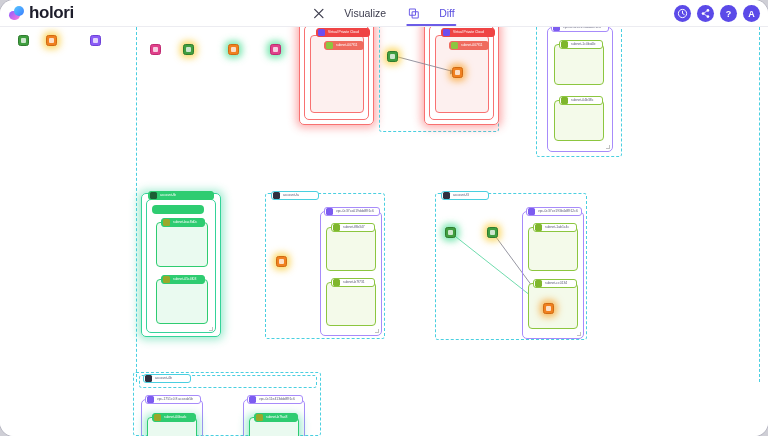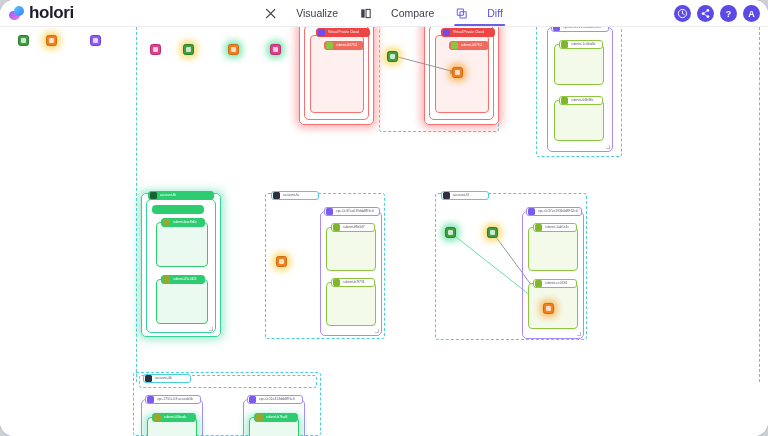--- a/index.html
+++ b/index.html
@@ -173,27 +173,20 @@
       <span class="logo-text">holori</span>
     </div>
 
     <div class="nav">
       <div class="nav-item">
         <svg class="nav-ico" viewBox="0 0 16 16">
           <path d="M2 2 L14 14 M14 2 L2 14" stroke="#3d3d4e" stroke-width="1.8" fill="none" stroke-linecap="round"></path>
         </svg>
         <span>Visualize</span>
       </div>
-      <div class="nav-item">
-        <svg class="nav-ico" viewBox="0 0 16 16">
-          <rect x="1.5" y="2" width="5" height="12" fill="#3d3d4e"></rect>
-          <rect x="8.5" y="2" width="6" height="12" fill="none" stroke="#3d3d4e" stroke-width="1.5"></rect>
-        </svg>
-        <span>Compare</span>
-      </div>
       <div class="nav-item active">
         <svg class="nav-ico" viewBox="0 0 16 16">
           <rect x="1.5" y="1.5" width="9" height="9" fill="none" stroke="#6c5ce7" stroke-width="1.5" rx="1"></rect>
           <rect x="5.5" y="5.5" width="9" height="9" fill="none" stroke="#6c5ce7" stroke-width="1.5" rx="1"></rect>
         </svg>
         <span>Diff</span>
       </div>
     </div>
 
     <div class="hdr-right">

